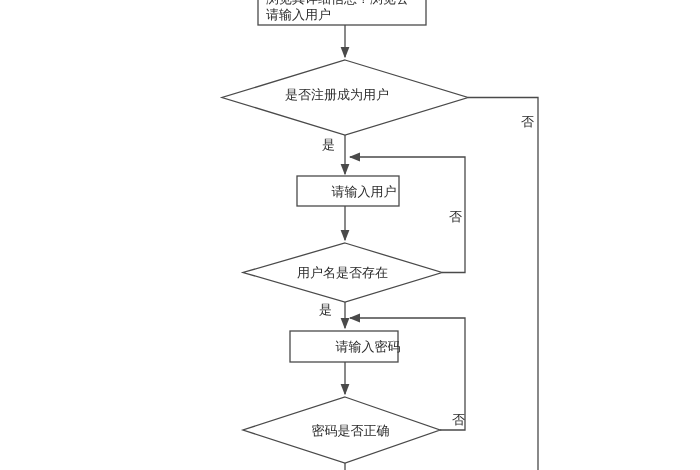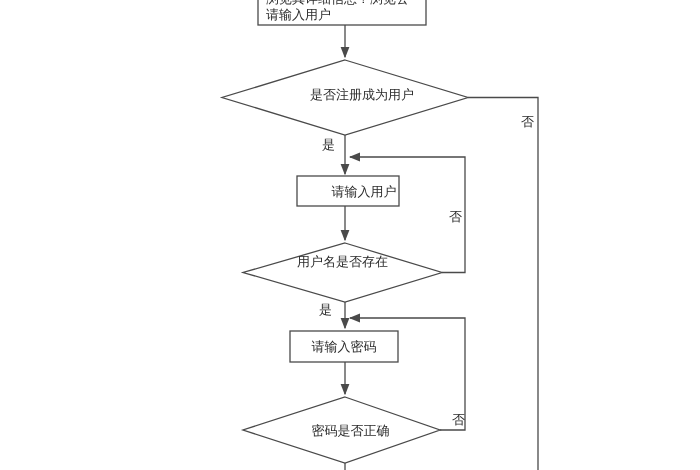--- a/index.html
+++ b/index.html
@@ -66,32 +66,32 @@
     <polygon points="345,397 440,430 345,463 243,430" class="flow-shape"></polygon>
 
     <path d="M345,463 L345,470" class="flow-line"></path>
   </svg>
 
   <div class="label intro-text" style="left:266px; top:-9px; width:154px;">
     <span>浏览其详细信息？浏览公</span>
     <span>请输入用户</span>
   </div>
 
-  <div class="label node-text" style="left:262px; top:87px; width:200px;text-align:center;">是否注册成为用户</div>
+  <div class="label node-text" style="left:237px; top:87px; width:200px;text-align:center;">是否注册成为用户</div>
 
   <div class="label edge-label" style="left:322px; top:137px;">是</div>
   <div class="label edge-label" style="left:521px; top:114px;">否</div>
 
   <div class="label node-text" style="left:297px; top:184px; width:102px;padding-left:16px;">请输入用户</div>
 
   <div class="label edge-label" style="left:449px; top:209px;">否</div>
 
-  <div class="label node-text" style="left:243px; top:254px; width:199px;">用户名是否存在</div>
+  <div class="label node-text" style="left:243px; top:265px; width:199px;">用户名是否存在</div>
 
   <div class="label edge-label" style="left:319px; top:302px;">是</div>
 
-  <div class="label node-text" style="left:290px; top:339px; width:108px;">请输入密码</div>
+  <div class="label node-text" style="left:290px; top:339px; width:108px;padding-left:24px;">请输入密码</div>
 
   <div class="label edge-label" style="left:452px; top:412px;">否</div>
 
   <div class="label node-text" style="left:252px; top:423px; width:197px;">密码是否正确</div>
 
 </div>
 
 </body></html>

